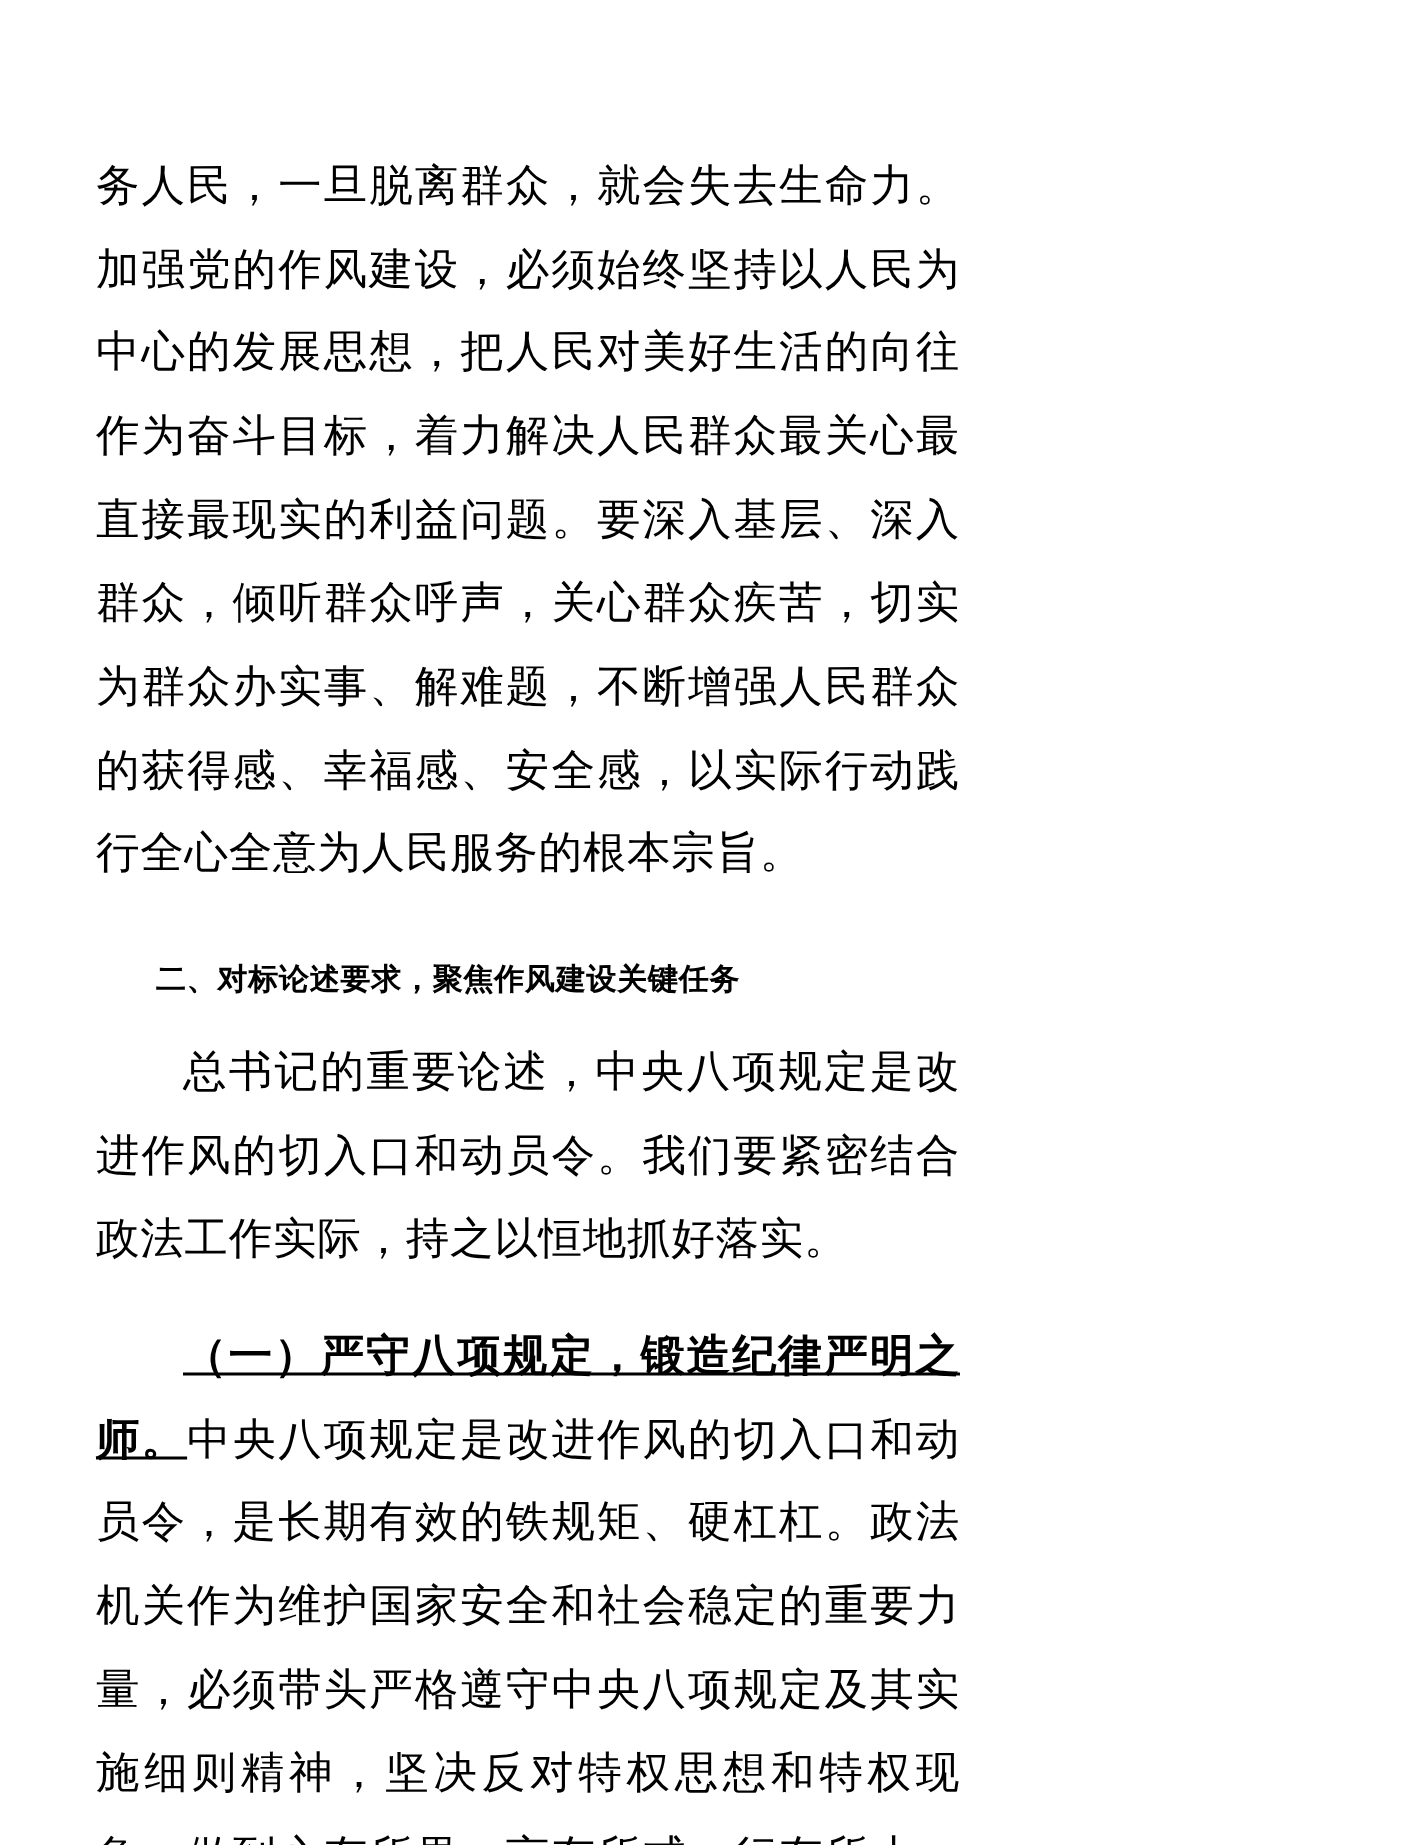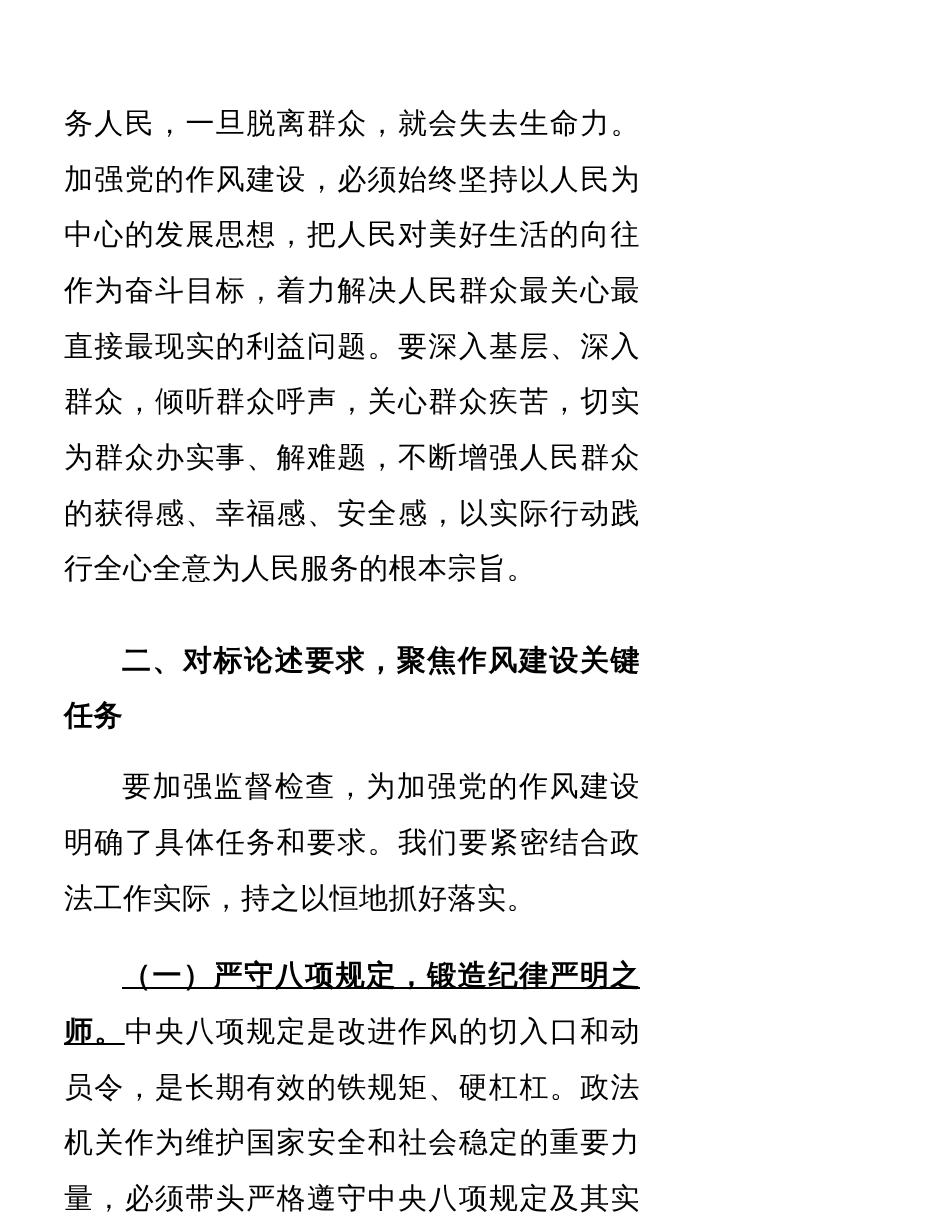--- a/index.html
+++ b/index.html
@@ -30,21 +30,21 @@
     text-indent: 0;
   }
   .para-indent {
     margin: 0 0 4px 0;
     text-indent: 2em;
   }
   .heading {
     margin: 22px 0 16px 0;
     text-indent: 2em;
     font-weight: bold;
-    font-size: 29px;
+    font-size: 20px;
     line-height: 1.9;
     letter-spacing: 0.5px;
   }
   .bold-lead {
     font-weight: bold;
     text-decoration: underline;
   }
   .spacer-sm { height: 10px; }
   .spacer-md { height: 18px; }
 </style>
@@ -53,20 +53,20 @@
 
 <div class="page">
   <div class="doc-body">
 
     <p class="para">务人民，一旦脱离群众，就会失去生命力。加强党的作风建设，必须始终坚持以人民为中心的发展思想，把人民对美好生活的向往作为奋斗目标，着力解决人民群众最关心最直接最现实的利益问题。要深入基层、深入群众，倾听群众呼声，关心群众疾苦，切实为群众办实事、解难题，不断增强人民群众的获得感、幸福感、安全感，以实际行动践行全心全意为人民服务的根本宗旨。</p>
 
     <div class="spacer-sm"></div>
 
     <p class="heading">二、对标论述要求，聚焦作风建设关键任务</p>
 
-    <p class="para-indent">要加强监督检查，为加强党的作风建设明确了具体任务和要求。我们要紧密结合政法工作实际，持之以恒地抓好落实。</p>
+    <p class="para-indent">总书记的重要论述，中央八项规定是改进作风的切入口和动员令。我们要紧密结合政法工作实际，持之以恒地抓好落实。</p>
 
     <div class="spacer-md"></div>
 
     <p class="para-indent"><span class="bold-lead">（一）严守八项规定，锻造纪律严明之师。</span><span>中央八项规定是改进作风的切入口和动员令，是长期有效的铁规矩、硬杠杠。政法机关作为维护国家安全和社会稳定的重要力量，必须带头严格遵守中央八项规定及其实施细则精神，坚决反对特权思想和特权现象，做到心有所畏、言有所戒、行有所止。要加强对政法干警的教育管理，引导他们自觉抵制各种诱惑，坚守廉洁底线。同时，要加强监督检查，严肃查处违反中央八项规定精神的行为，形成有力震慑，确保政法队伍风清气正。</span></p>
 
   </div>
 </div>
 
 </body></html>

